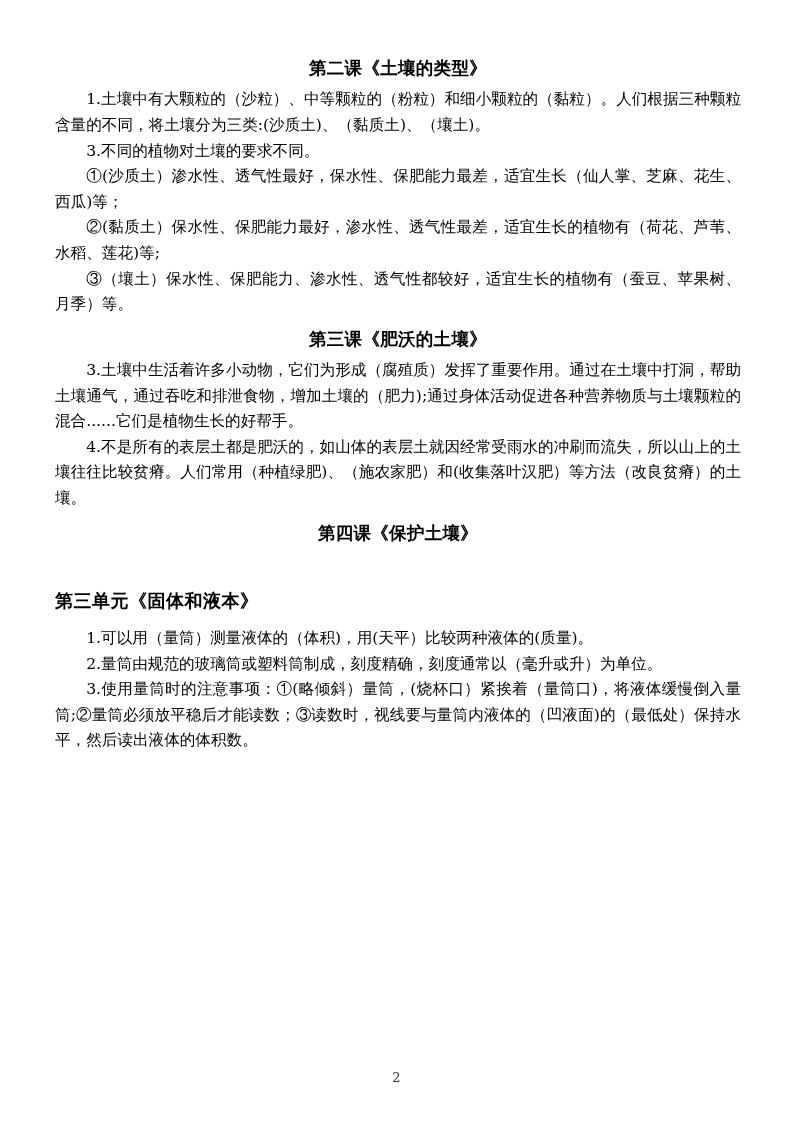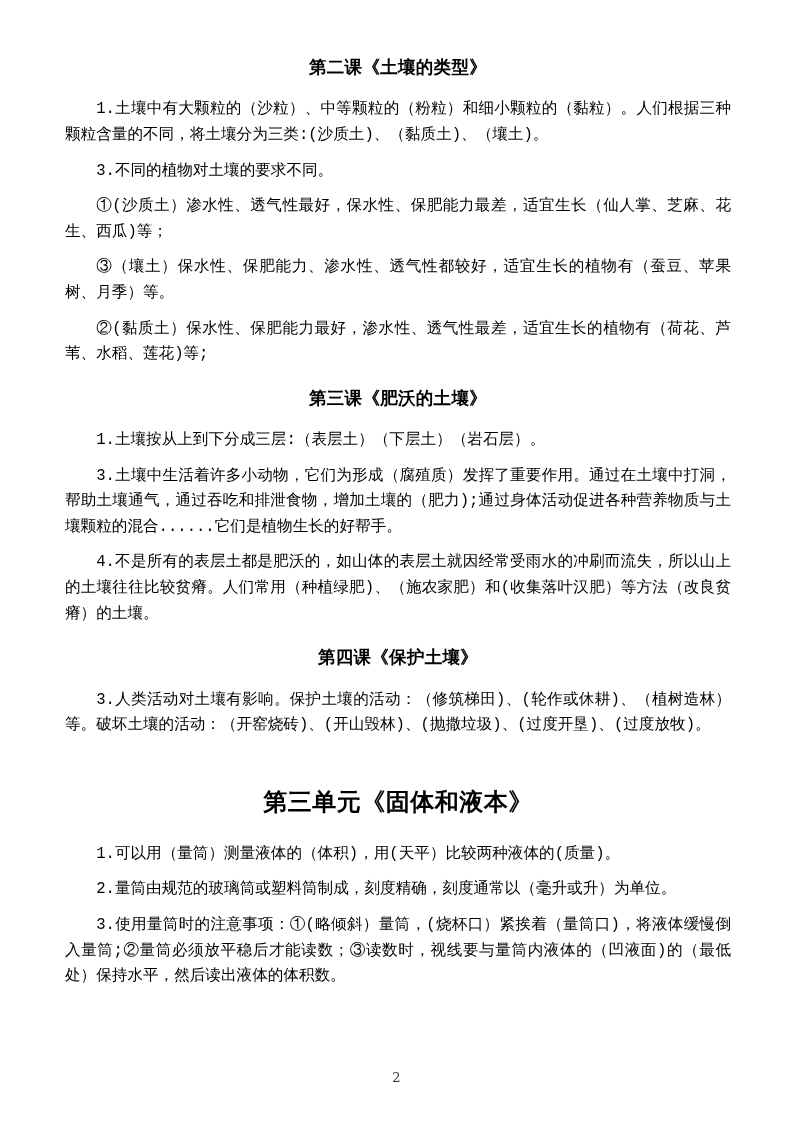--- a/index.html
+++ b/index.html
@@ -22,22 +22,22 @@
     box-sizing: border-box;
   }
   .content {
     position: absolute;
     left: 55px;
     top: 56px;
     width: 686px;
   }
   
   .unit-title {
-    text-align: center;
-    font-size: 24px;
+    text-align: left;
+    font-size: 18px;
     font-weight: bold;
     letter-spacing: 0.5px;
     line-height: 1.5;
     margin: 0;
     padding: 21px 0 12px 0;
   }
   .lesson-title {
     text-align: center;
     font-size: 17.5px;
     font-weight: bold;
@@ -46,33 +46,32 @@
     margin: 0;
     padding: 9px 0 6px 0;
   }
   .lesson-title.first {
     padding-top: 0;
   }
   
   .para {
     font-size: 15.6px;
     line-height: 25.6px;
-    margin: 10px;
+    margin: 0;
     text-align: justify;
     text-justify: inter-ideograph;
     text-indent: 2em;
     word-break: break-all;
   }
   .para.flush {
     text-indent: 0;
   }
   .block {
     margin: 0;
     padding: 0;
-    font-family: Liberation Mono, monospace;
   }
   .gap-md { height: 14px; }
   
   .page-number {
     position: absolute;
     left: 0;
     right: 0;
     top: 1070px;
     text-align: center;
     font-size: 13px;
@@ -85,34 +84,32 @@
 
 <div id="page">
 
   <div class="content">
 
     <div class="block">
       <h2 class="lesson-title first">第二课《土壤的类型》</h2>
       <p class="para">1.土壤中有大颗粒的（沙粒）、中等颗粒的（粉粒）和细小颗粒的（黏粒）。人们根据三种颗粒含量的不同，将土壤分为三类:(沙质土)、（黏质土)、（壤土)。</p>
       <p class="para">3.不同的植物对土壤的要求不同。</p>
       <p class="para">①(沙质土）渗水性、透气性最好，保水性、保肥能力最差，适宜生长（仙人掌、芝麻、花生、西瓜)等；</p>
+      <p class="para">②(黏质土）保水性、保肥能力最好，渗水性、透气性最差，适宜生长的植物有（荷花、芦苇、水稻、莲花)等;</p>
       <p class="para">③（壤土）保水性、保肥能力、渗水性、透气性都较好，适宜生长的植物有（蚕豆、苹果树、月季）等。</p>
-      <p class="para">②(黏质土）保水性、保肥能力最好，渗水性、透气性最差，适宜生长的植物有（荷花、芦苇、水稻、莲花)等;</p>
     </div>
 
     <div class="block">
       <h2 class="lesson-title">第三课《肥沃的土壤》</h2>
-      <p class="para">1.土壤按从上到下分成三层:（表层土）（下层土）（岩石层）。</p>
       <p class="para">3.土壤中生活着许多小动物，它们为形成（腐殖质）发挥了重要作用。通过在土壤中打洞，帮助土壤通气，通过吞吃和排泄食物，增加土壤的（肥力);通过身体活动促进各种营养物质与土壤颗粒的混合......它们是植物生长的好帮手。</p>
       <p class="para">4.不是所有的表层土都是肥沃的，如山体的表层土就因经常受雨水的冲刷而流失，所以山上的土壤往往比较贫瘠。人们常用（种植绿肥)、（施农家肥）和(收集落叶汉肥）等方法（改良贫瘠）的土壤。</p>
     </div>
 
     <div class="block">
       <h2 class="lesson-title">第四课《保护土壤》</h2>
-      <p class="para">3.人类活动对土壤有影响。保护土壤的活动：（修筑梯田)、(轮作或休耕)、（植树造林）等。破坏土壤的活动：（开窑烧砖)、(开山毁林)、(抛撒垃圾)、(过度开垦)、(过度放牧)。</p>
     </div>
 
     <div class="gap-md"></div>
     <h1 class="unit-title">第三单元《固体和液本》</h1>
 
 
     <div class="block">
       <p class="para">1.可以用（量筒）测量液体的（体积)，用(天平）比较两种液体的(质量)。</p>
       <p class="para">2.量筒由规范的玻璃筒或塑料筒制成，刻度精确，刻度通常以（毫升或升）为单位。</p>
       <p class="para">3.使用量筒时的注意事项：①(略倾斜）量筒，(烧杯口）紧挨着（量筒口)，将液体缓慢倒入量筒;②量筒必须放平稳后才能读数；③读数时，视线要与量筒内液体的（凹液面)的（最低处）保持水平，然后读出液体的体积数。</p>

